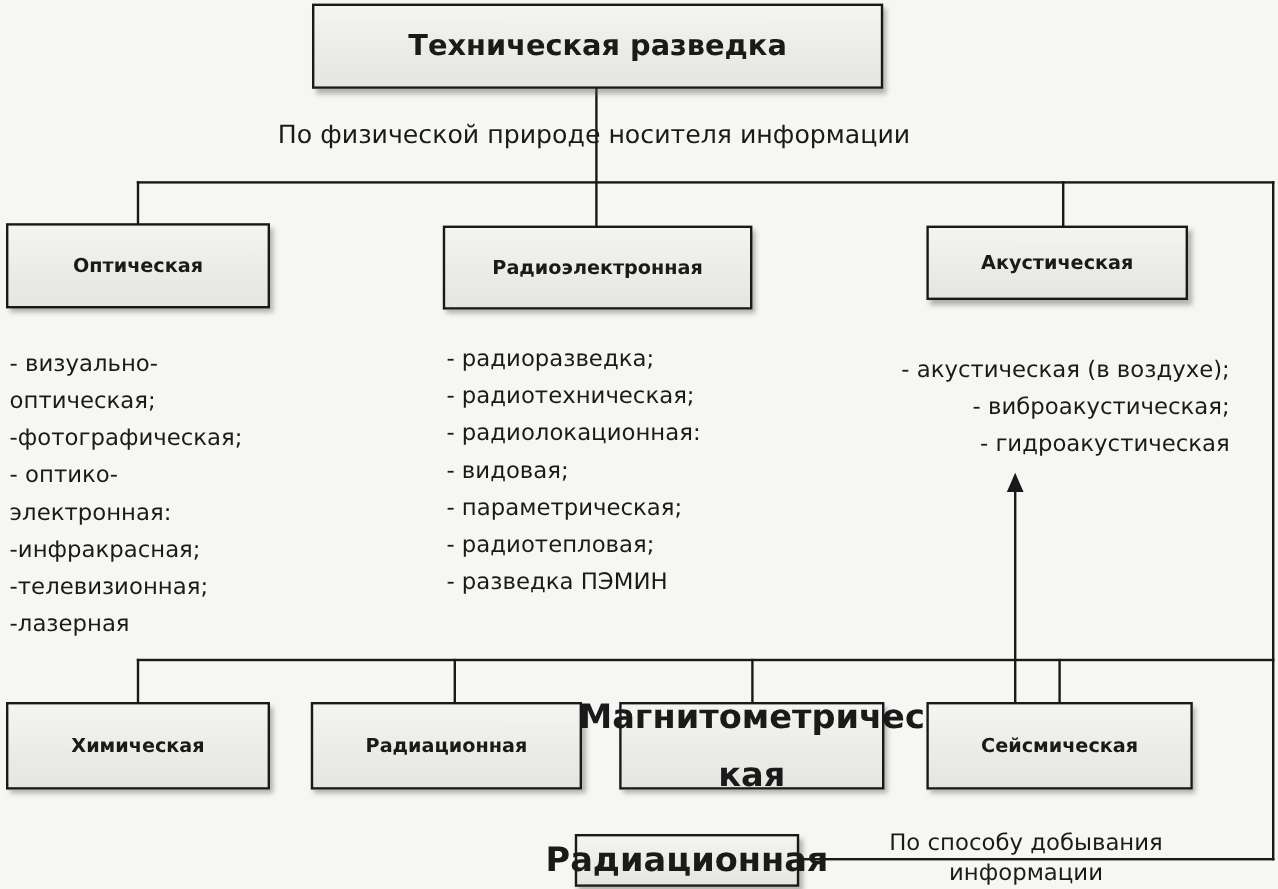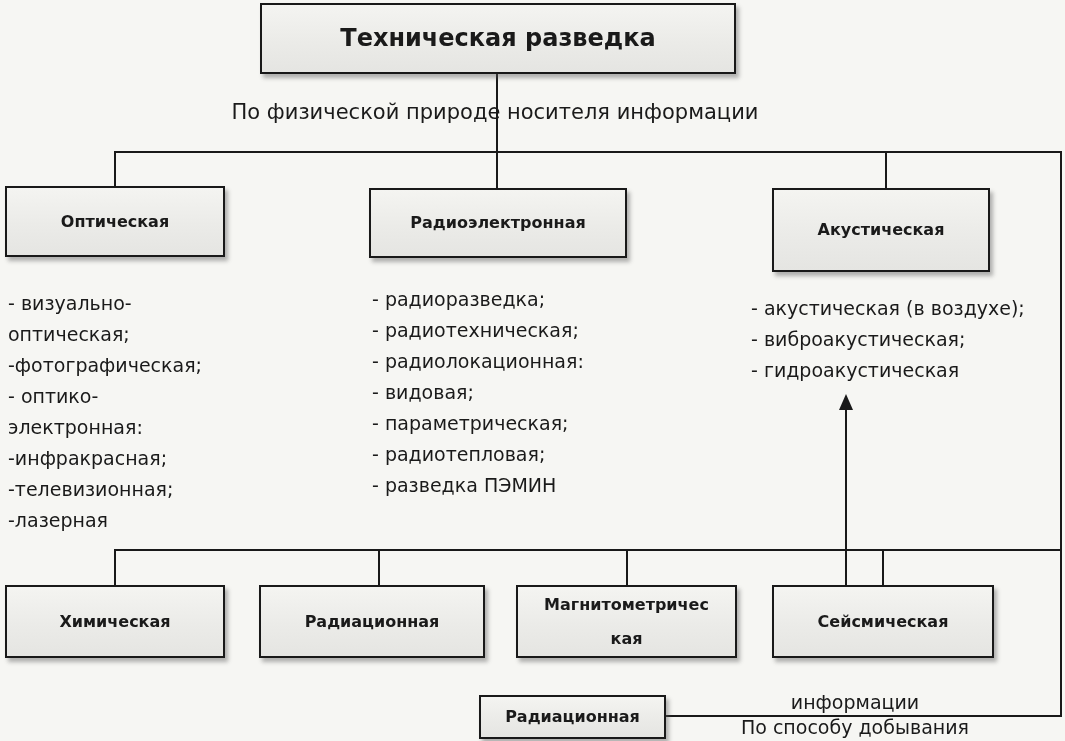--- a/index.html
+++ b/index.html
@@ -10,21 +10,21 @@
   }
   .node {
     position:absolute; display:flex; flex-direction:column;
     align-items:center; justify-content:center; text-align:center;
     background:linear-gradient(180deg,#f4f4f1 0%,#ebebe8 55%,#e5e5e2 100%);
     border:2px solid #191919; box-sizing:border-box;
     box-shadow:3px 4px 4px rgba(90,90,90,0.45);
     font-weight:bold; font-size:16px; line-height:1.2;
   }
   .node.root  { font-size:24px;text-align:center; }
-  .node.small { font-size:16px;gap:14px; }
+  .node.small { font-size:28px;gap:14px; }
   .line { position:absolute; background:#191919; }
   .list { position:absolute; font-size:19px; line-height:31px; white-space:nowrap; }
   .caption { position:absolute; text-align:center; }
   .caption-top { font-size:21px; line-height:28px; }
   .caption-bottom { font-size:19px; line-height:25px; }
   .arrowhead {
     position:absolute; width:0; height:0;
     border-left:7px solid transparent; border-right:7px solid transparent;
     border-bottom:16px solid #191919;
   }
@@ -53,21 +53,21 @@
   </div>
 
   <div class="caption caption-top" style="left:165px; top:98px; width:660px;">По физической природе носителя информации</div>
 
   <div class="node" style="left:5px; top:186px; width:220px; height:71px;">
     <span>Оптическая</span>
   </div>
   <div class="node" style="left:369px; top:188px; width:258px; height:70px;">
     <span>Радиоэлектронная</span>
   </div>
-  <div class="node" style="left:772px; top:188px; width:218px; height:84px;">
+  <div class="node" style="left:772px; top:188px; width:218px; height:62px;">
     <span>Акустическая</span>
   </div>
 
   <div class="list" style="left:8px; top:288px;">
     <div>- визуально-</div>
     <div>оптическая;</div>
     <div>-фотографическая;</div>
     <div>- оптико-</div>
     <div>электронная:</div>
     <div>-инфракрасная;</div>
@@ -78,21 +78,21 @@
   <div class="list" style="left:372px; top:284px;">
     <div>- радиоразведка;</div>
     <div>- радиотехническая;</div>
     <div>- радиолокационная:</div>
     <div>- видовая;</div>
     <div>- параметрическая;</div>
     <div>- радиотепловая;</div>
     <div>- разведка ПЭМИН</div>
   </div>
 
-  <div class="list" style="left:751px; top:293px;">
+  <div class="list" style="left:751px; top:293px;text-align:right;">
     <div>- акустическая (в воздухе);</div>
     <div>- виброакустическая;</div>
     <div>- гидроакустическая</div>
   </div>
 
   <div class="node" style="left:5px; top:585px; width:220px; height:73px;">
     <span>Химическая</span>
   </div>
   <div class="node" style="left:259px; top:585px; width:226px; height:73px;">
     <span>Радиационная</span>
@@ -103,17 +103,17 @@
   </div>
   <div class="node" style="left:772px; top:585px; width:222px; height:73px;align-items:center;">
     <span>Сейсмическая</span>
   </div>
 
   <div class="node small" style="left:479px; top:695px; width:187px; height:44px;">
     <span>Радиационная</span>
   </div>
 
   <div class="caption caption-bottom" style="left:705px; top:690px; width:300px;">
+    <div>По способу добывания</div>
     <div>информации</div>
-    <div>По способу добывания</div>
   </div>
 
 </div>
 
 </body></html>

